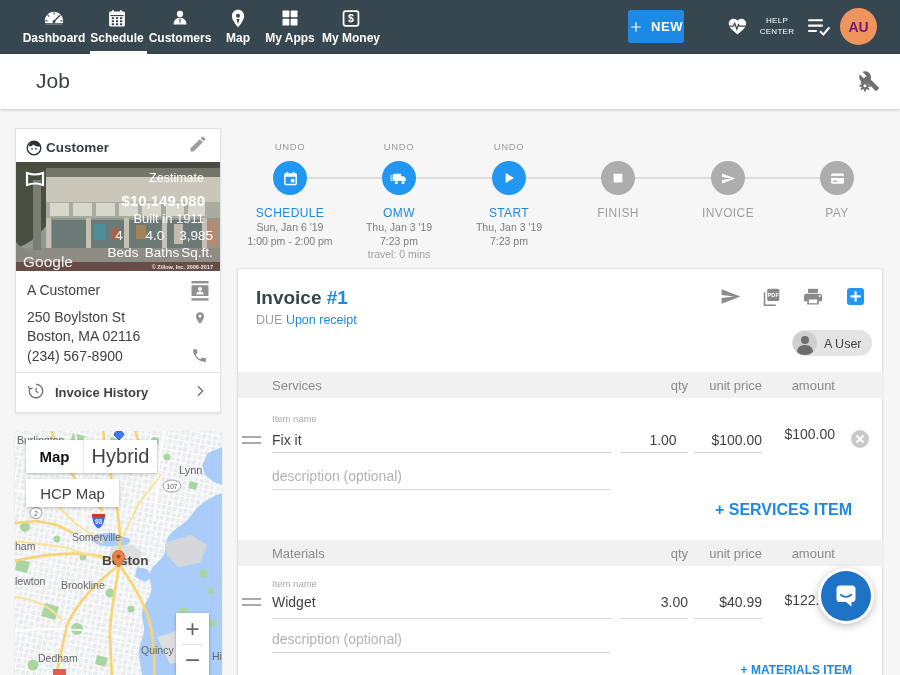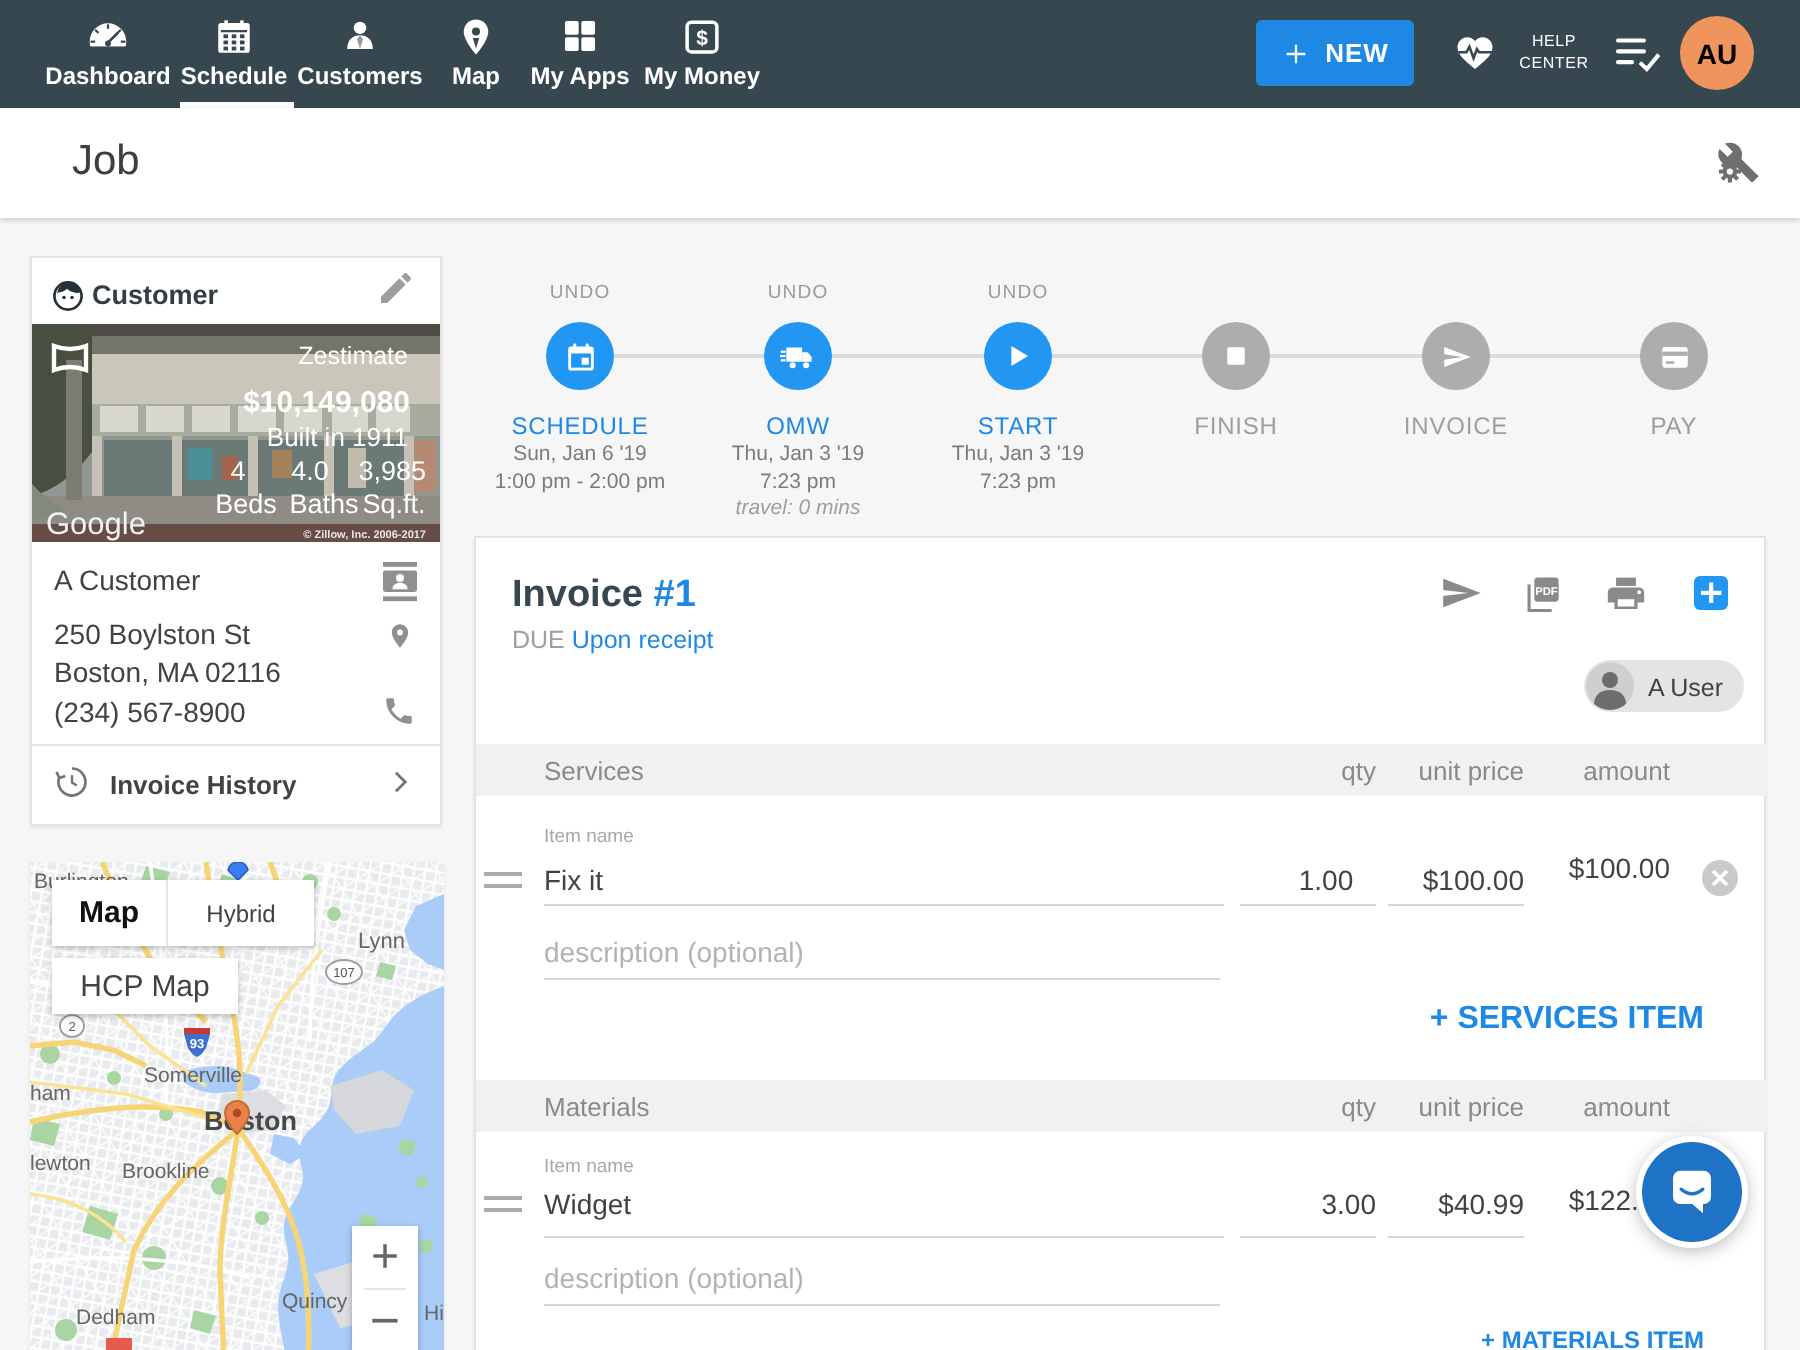--- a/index.html
+++ b/index.html
@@ -80,42 +80,42 @@
 </div>
 <div class="tab" style="left:322px;width:58px;">
   <svg class="ic" width="21" height="21" viewBox="0 0 24 24">
     <rect x="3.5" y="3.5" width="17" height="17" rx="2.5" fill="none" stroke="#fff" stroke-width="2"></rect>
     <text x="12" y="16.5" font-size="12" font-weight="bold" fill="#fff" text-anchor="middle" font-family="Liberation Sans,sans-serif">$</text>
   </svg>
   <div class="lb">My Money</div>
 </div>
 <div class="abs" style="left:90px;top:51px;width:57px;height:3px;background:#fff;"></div>
 
-<div class="abs" style="left:628px;top:10px;width:79px;height:33px;background:#1e88e5;border-radius:3px;color:#fff;font-size:13px;font-weight:bold;letter-spacing:.5px;display:flex;align-items:center;justify-content:center;">
+<div class="abs" style="left:628px;top:10px;width:56px;height:33px;background:#1e88e5;border-radius:3px;color:#fff;font-size:13px;font-weight:bold;letter-spacing:.5px;display:flex;align-items:center;justify-content:center;">
   <svg width="14" height="14" viewBox="0 0 24 24" style="margin-right:8px">
       <path d="M11 4h2v16h-2z M4 11h16v2H4z" fill="#fff"></path>
     </svg>NEW
 </div>
 
 <svg class="abs" style="left:727px;top:16px" width="21" height="21" viewBox="0 0 24 24">
   <path d="M12 21.2 C8 17.5 2 13.8 2 8.7 C2 5.5 4.5 3 7.6 3 C9.4 3 11 3.9 12 5.2 C13 3.9 14.6 3 16.4 3 C19.5 3 22 5.5 22 8.7 C22 13.8 16 17.5 12 21.2 Z" fill="#fff"></path>
   <path d="M2.5 11.6 h4.6 l1.7-3.2 2.4 6.6 1.9-5.2 1.2 1.8 h7.4" stroke="#37474f" stroke-width="1.5" fill="none"></path>
 </svg>
 <div class="abs" style="left:750px;top:16px;width:54px;color:#fff;font-size:8px;font-weight:normal;text-align:center;line-height:10.5px;letter-spacing:.3px;">HELP<br>CENTER</div>
 
 <svg class="abs" style="left:806px;top:16px" width="26" height="22" viewBox="0 0 26 22">
   <g fill="#fff">
       <rect x="2" y="3.2" width="15" height="2.1" rx="1"></rect>
       <rect x="2" y="8.6" width="15" height="2.1" rx="1"></rect>
       <rect x="2" y="14" width="9" height="2.1" rx="1"></rect>
     </g>
   <path d="M14 15.3 l3.4 3.2 6-7.2" stroke="#fff" stroke-width="2" fill="none"></path>
 </svg>
 
-<div class="abs" style="left:840px;top:8px;width:37px;height:37px;border-radius:50%;background:#ef945c;color:#000000;font-size:14px;font-weight:bold;display:flex;align-items:center;justify-content:center;">AU</div>
+<div class="abs" style="left:840px;top:8px;width:37px;height:37px;border-radius:50%;background:#ef945c;color:#701a75;font-size:14px;font-weight:bold;display:flex;align-items:center;justify-content:center;">AU</div>
 
 <div class="abs" style="left:0;top:54px;width:900px;height:55px;background:#fff;box-shadow:0 1px 3px rgba(0,0,0,.18);"></div>
 <div class="abs" style="left:36px;top:69px;font-size:21px;color:#3c4043;">Job</div>
 <svg class="abs" style="left:858px;top:70px" width="22" height="22" viewBox="0 0 24 24" fill="#6f6f6f">
   <path d="M22.7 19.2 l-8.9-8.9 c.9-2.3.4-5-1.5-6.9 -2-2-5-2.4-7.4-1.3 L9.2 6.4 6.4 9.2 1.9 4.9 C.7 7.3 1.2 10.2 3.2 12.2 c1.9 1.9 4.6 2.4 6.9 1.5 l8.9 8.9 c.4.4 1 .4 1.4 0 l2.3-2.3 c.5-.4.5-1 .0-1.1z"></path>
   <g transform="translate(7.6,17.2)">
     <circle r="4"></circle>
     <g>
       <rect x="-1.1" y="-6" width="2.2" height="2.4"></rect>
       <rect x="-1.1" y="3.6" width="2.2" height="2.4"></rect>
@@ -326,21 +326,21 @@
     <path d="M77 83 h13 v3 h-13z" fill="#c5392e"></path>
     <text x="83.5" y="93" font-size="6.5" fill="#fff" text-anchor="middle" font-weight="bold">93</text>
   </g>
 
   <path d="M103.5 119.5 c-3.3 0 -6 2.7 -6 6 c0 4.5 6 10.5 6 10.5 s6 -6 6 -10.5 c0 -3.3 -2.7 -6 -6 -6z" fill="#e8824a" stroke="#c96a36" stroke-width="1"></path>
   <circle cx="103.5" cy="125.5" r="2.1" fill="#aa4b24"></circle>
 </svg>
 
 <div class="abs" style="left:26px;top:440px;width:131px;height:33px;background:#fff;box-shadow:0 1px 3px rgba(0,0,0,.25);"></div>
 <div class="abs" style="left:26px;top:440px;width:58px;height:33px;border-right:1px solid #e8e8e8;font-size:15px;font-weight:bold;color:#111;display:flex;align-items:center;justify-content:center;">Map</div>
-<div class="abs" style="left:84px;top:440px;width:73px;height:33px;font-size:12px;color:#424242;display:flex;align-items:center;justify-content:center;">Hybrid</div>
+<div class="abs" style="left:84px;top:440px;width:73px;height:33px;font-size:20px;color:#424242;display:flex;align-items:center;justify-content:center;">Hybrid</div>
 <div class="abs" style="left:26px;top:479px;width:93px;height:28px;background:#fff;box-shadow:0 1px 3px rgba(0,0,0,.25);font-size:15px;color:#424242;display:flex;align-items:center;justify-content:center;">HCP Map</div>
 
 <div class="abs" style="left:176px;top:613px;width:33px;height:62px;background:#fff;box-shadow:0 1px 3px rgba(0,0,0,.3);"></div>
 <div class="abs" style="left:176px;top:613px;width:33px;height:31px;color:#666;font-size:24px;font-weight:normal;display:flex;align-items:center;justify-content:center;">+</div>
 <div class="abs" style="left:182px;top:644px;width:21px;height:1px;background:#e5e5e5;"></div>
 <div class="abs" style="left:176px;top:645px;width:33px;height:30px;color:#666;font-size:26px;font-weight:normal;display:flex;align-items:center;justify-content:center;">−</div>
 
 <style>
 .tl-circle { position:absolute; top:161px; width:34px; height:34px; border-radius:50%; display:flex; align-items:center; justify-content:center; }
 .tl-undo { position:absolute; top:141px; width:60px; text-align:center; font-size:9.5px; color:#9b9b9b; letter-spacing:.6px; }
@@ -396,21 +396,21 @@
 </div>
 
 <div class="tl-label" style="left:235px;color:#1e88e5;">SCHEDULE</div>
 <div class="tl-label" style="left:344px;color:#1e88e5;">OMW</div>
 <div class="tl-label" style="left:454px;color:#1e88e5;">START</div>
 <div class="tl-label" style="left:563px;color:#9e9e9e;">FINISH</div>
 <div class="tl-label" style="left:673px;color:#9e9e9e;">INVOICE</div>
 <div class="tl-label" style="left:782px;color:#9e9e9e;">PAY</div>
 
 <div class="tl-date" style="left:230px;top:221px;">Sun, Jan 6 '19<br>1:00 pm - 2:00 pm</div>
-<div class="tl-date" style="left:339px;top:221px;">Thu, Jan 3 '19<br>7:23 pm<br><span style="font-style:italic;color:#9e9e9e;">travel: 0 mins</span></div>
+<div class="tl-date" style="left:339px;top:221px;">Thu, Jan 3 '19<br>7:23 pm<br><span style="color:#9e9e9e;">travel: 0 mins</span></div>
 <div class="tl-date" style="left:449px;top:221px;">Thu, Jan 3 '19<br>7:23 pm</div>
 
 <div class="card" style="left:237px;top:268px;width:646px;height:413px;"></div>
 <div class="abs" style="left:256px;top:287px;font-size:19px;font-weight:bold;color:#37474f;">Invoice <span style="color:#1e88e5;">#1</span></div>
 <div class="abs" style="left:256px;top:313px;font-size:12.5px;color:#9e9e9e;">DUE <span style="color:#1e88e5;">Upon receipt</span></div>
 
 <svg class="abs" style="left:720px;top:288px" width="22" height="17" viewBox="0 0 24 19">
   <path d="M1.5 1.5 L22.5 9.5 L1.5 17.5 V11.2 l14-1.7 -14-1.7z" fill="#8a8a8a"></path>
 </svg>
 <svg class="abs" style="left:761px;top:287px" width="21" height="20" viewBox="0 0 24 23">

